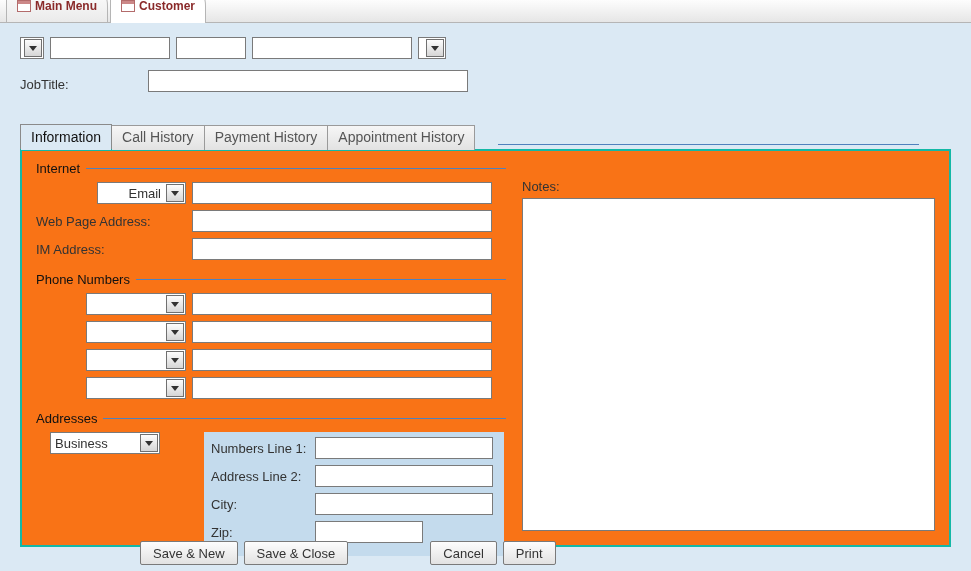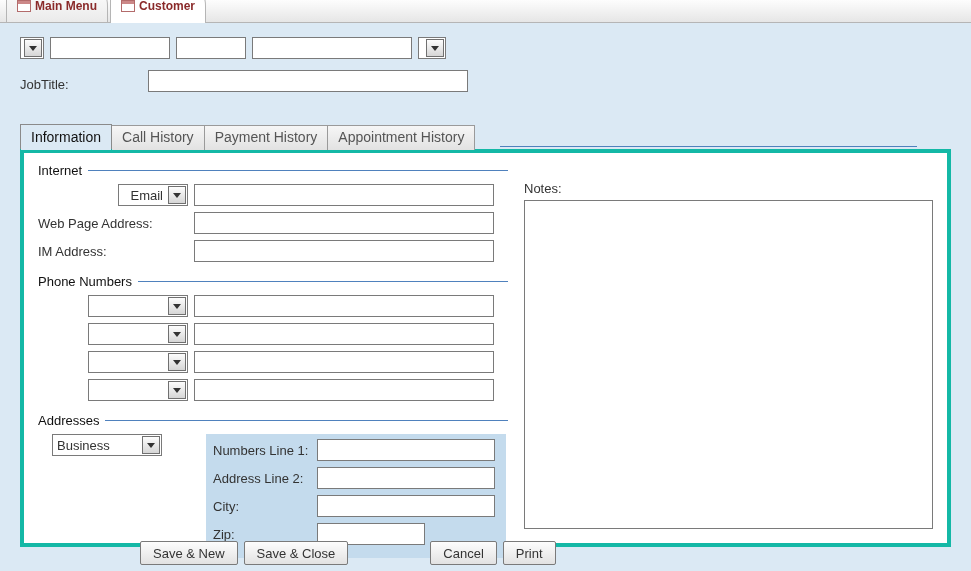--- a/index.html
+++ b/index.html
@@ -162,22 +162,22 @@
     color:#111;
     border-color:#8a8a8a;
     top:0;
     padding-top:4px;
     padding-bottom:4px;
   }
   .ctl-tab.active::after{
     content:"";position:absolute;left:0;right:0;bottom:-1px;height:1px;background:#dbe9f4;
   }
   .panel{
-    border:4px solid #14b8a6;
-    background:#ffffff;
+    border:2px solid #14b8a6;
+    background:#f97316;
     height:398px;
     padding:10px 14px 10px 14px;
     position:relative;
   }
 
   .group{
     margin-bottom:12px;
   }
   .group-header{
     display:flex;align-items:center;gap:6px;
@@ -194,21 +194,21 @@
   .combo-field{
     display:flex;align-items:center;
     height:22px;background:#fff;border:1px solid #7a7a7a;
   }
   .combo-field .combo-text{
     flex:1;padding:0 4px;font-size:13px;
     display:flex;align-items:center;height:100%;
   }
   .combo-field .combo-btn{margin:1px;}
 
-  .combo-w90{width:70px;}
+  .combo-w90{width:89px;}
   .combo-w100{width:100px;}
   .txt-w300{width:300px;}
 
   .notes-side{
     position:absolute;
     top:28px;
     left:500px;
     right:14px;
     bottom:14px;
     display:flex;flex-direction:column;

